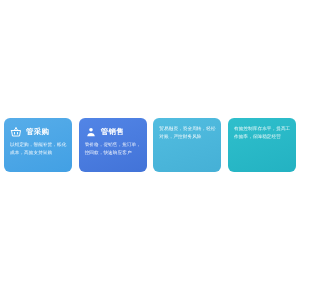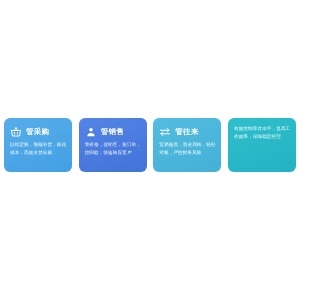--- a/index.html
+++ b/index.html
@@ -109,31 +109,20 @@
             <circle cx="12" cy="7.5" r="3.6" fill="#ffffff" stroke="none"></circle>
             <path d="M4.5 20.5c0-4.2 3.4-6.6 7.5-6.6s7.5 2.4 7.5 6.6" fill="#ffffff" stroke="none"></path>
           </svg>
         </span>
         <span class="card-title">管销售</span>
       </div>
       <div class="card-desc">管价格，促销售，抢订单，控回款，快速响应客户</div>
     </div>
 
     <div class="feature-card" style="background: linear-gradient(160deg, rgb(82, 189, 224) 0%, rgb(69, 176, 214) 100%);">
-      <div class="card-head">
-        <span class="card-icon">
-          <svg viewBox="0 0 24 24" fill="none" stroke="#ffffff" stroke-width="2" stroke-linecap="round" stroke-linejoin="round">
-            <path d="M3 8.5h17"></path>
-            <path d="M16.5 5l3.5 3.5-3.5 3.5"></path>
-            <path d="M21 15.5H4"></path>
-            <path d="M7.5 12L4 15.5 7.5 19"></path>
-          </svg>
-        </span>
-        <span class="card-title">管往来</span>
-      </div>
       <div class="card-desc">贸易融资，资金周转，轻松对账，严控财务风险</div>
     </div>
 
     <div class="feature-card" style="background: linear-gradient(160deg, rgb(47, 191, 204) 0%, rgb(35, 178, 194) 100%);">
       <div class="card-desc">有效控制库存水平，提高工作效率，保障稳定经营</div>
     </div>
 
   </div>
 
 </div>

